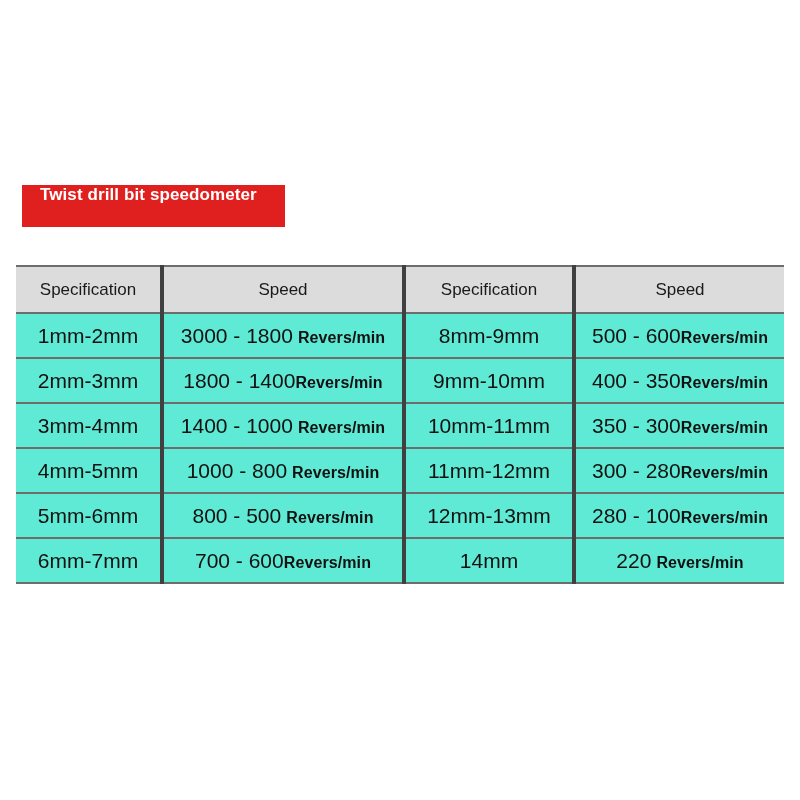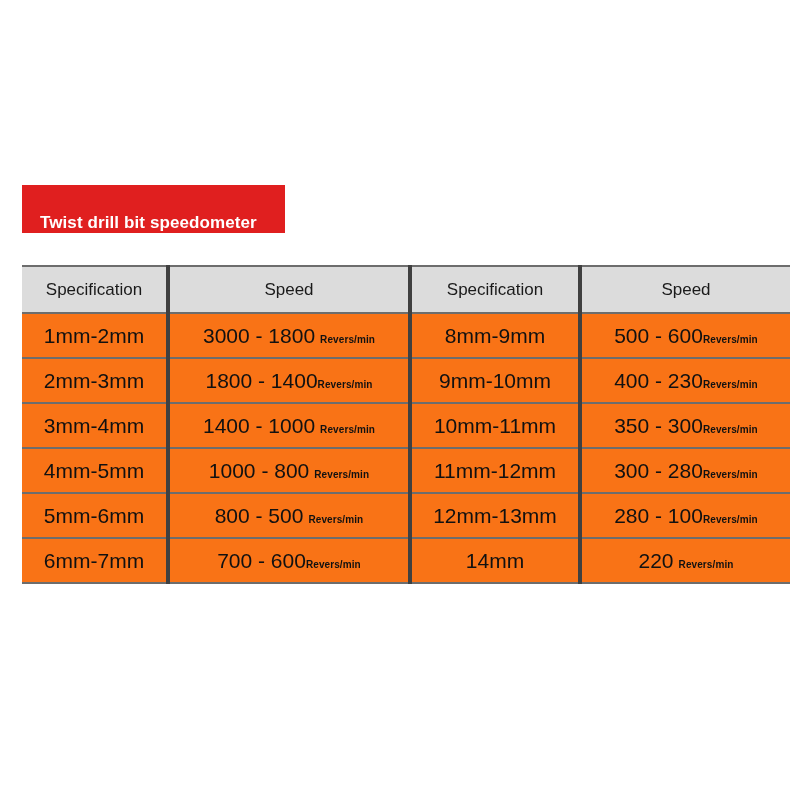--- a/index.html
+++ b/index.html
@@ -21,39 +21,39 @@
     width: 800px;
     height: 800px;
   }
 
   
   .banner {
     position: absolute;
     left: 22px;
     top: 185px;
     width: 263px;
-    height: 48px;
+    height: 42px;
     background: #e01f1f;
     display: flex;
-    align-items: flex-end;
+    align-items: flex-start;
     box-sizing: border-box;
     padding-left: 18px;
   }
   .banner-text {
     color: #ffffff;
     font-size: 17px;
     font-weight: 600;
     letter-spacing: 0.1px;
     white-space: nowrap;
   }
 
   
   .spec-table {
     position: absolute;
-    left: 22px;
+    left: 16px;
     top: 265px;
     width: 768px;
     border-collapse: collapse;
     table-layout: fixed;
   }
 
   .spec-table col.c-spec-l { width: 146px; }
   .spec-table col.c-spd-l  { width: 242px; }
   .spec-table col.c-spec-r { width: 170px; }
   .spec-table col.c-spd-r  { width: 210px; }
@@ -70,36 +70,36 @@
     background: #dcdcdc;
     height: 45px;
     font-size: 17px;
     font-weight: 400;
     color: #1a1a1a;
     text-align: center;
   }
 
   .spec-table tbody td {
     height: 43px;
-    background: #f97316;
+    background: #5eead4;
     font-size: 21px;
     font-weight: 400;
     color: #111111;
     text-align: center;
     white-space: nowrap;
   }
 
   
   .sep-left {
     border-left: 4px solid #404040;
   }
 
   
   .unit {
-    font-size: 10px;
+    font-size: 16px;
     font-weight: 600;
     color: #111111;
     letter-spacing: 0.1px;
   }
   .unit.gap { margin-left: 5px; }
 
   
   td.align-left {
     text-align: left;
     padding-left: 0;
@@ -133,21 +133,21 @@
         <tr>
           <td><span>1mm-2mm</span></td>
           <td class="sep-left"><span>3000 - 1800</span><span class="unit gap">Revers/min</span></td>
           <td class="sep-left"><span>8mm-9mm</span></td>
           <td class="sep-left"><span>500 - 600</span><span class="unit">Revers/min</span></td>
         </tr>
         <tr>
           <td><span>2mm-3mm</span></td>
           <td class="sep-left"><span>1800 - 1400</span><span class="unit">Revers/min</span></td>
           <td class="sep-left"><span>9mm-10mm</span></td>
-          <td class="sep-left"><span>400 - 230</span><span class="unit">Revers/min</span></td>
+          <td class="sep-left"><span>400 - 350</span><span class="unit">Revers/min</span></td>
         </tr>
         <tr>
           <td><span>3mm-4mm</span></td>
           <td class="sep-left"><span>1400 - 1000</span><span class="unit gap">Revers/min</span></td>
           <td class="sep-left"><span>10mm-11mm</span></td>
           <td class="sep-left"><span>350 - 300</span><span class="unit">Revers/min</span></td>
         </tr>
         <tr>
           <td><span>4mm-5mm</span></td>
           <td class="sep-left"><span>1000 - 800</span><span class="unit gap">Revers/min</span></td>

